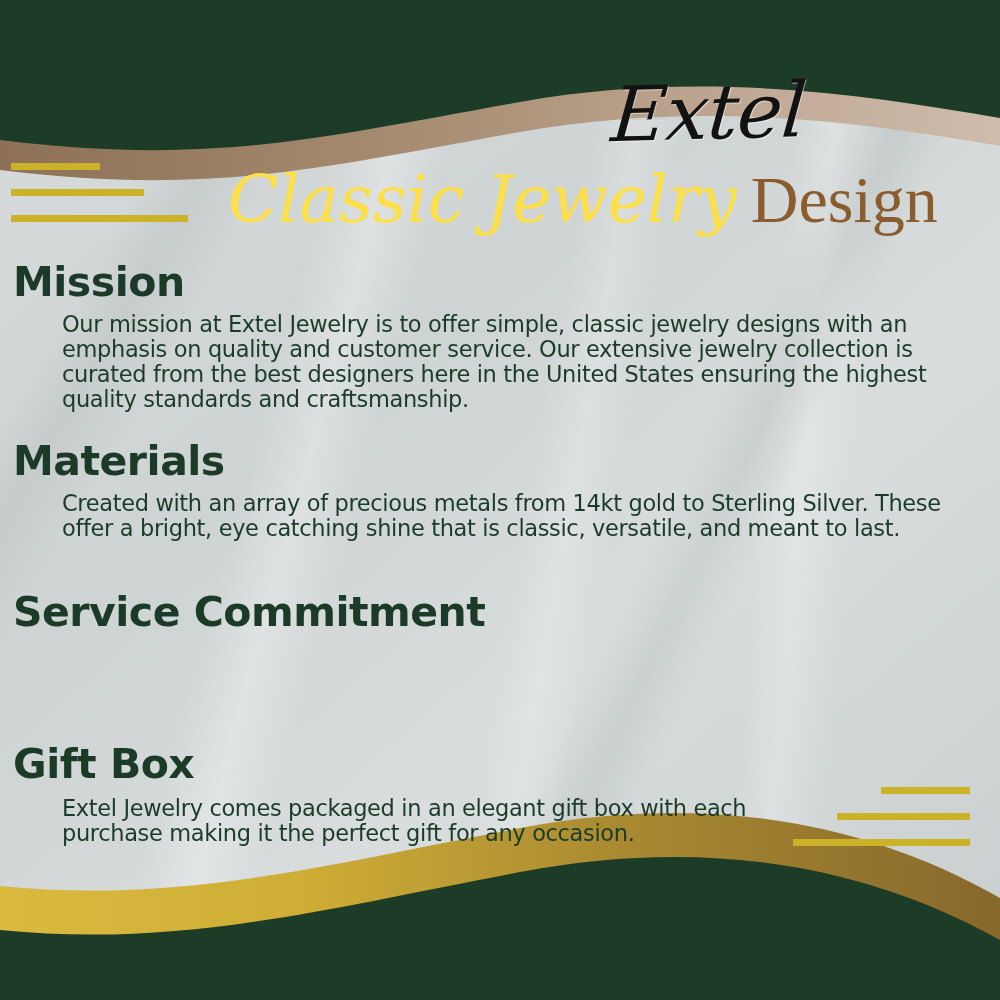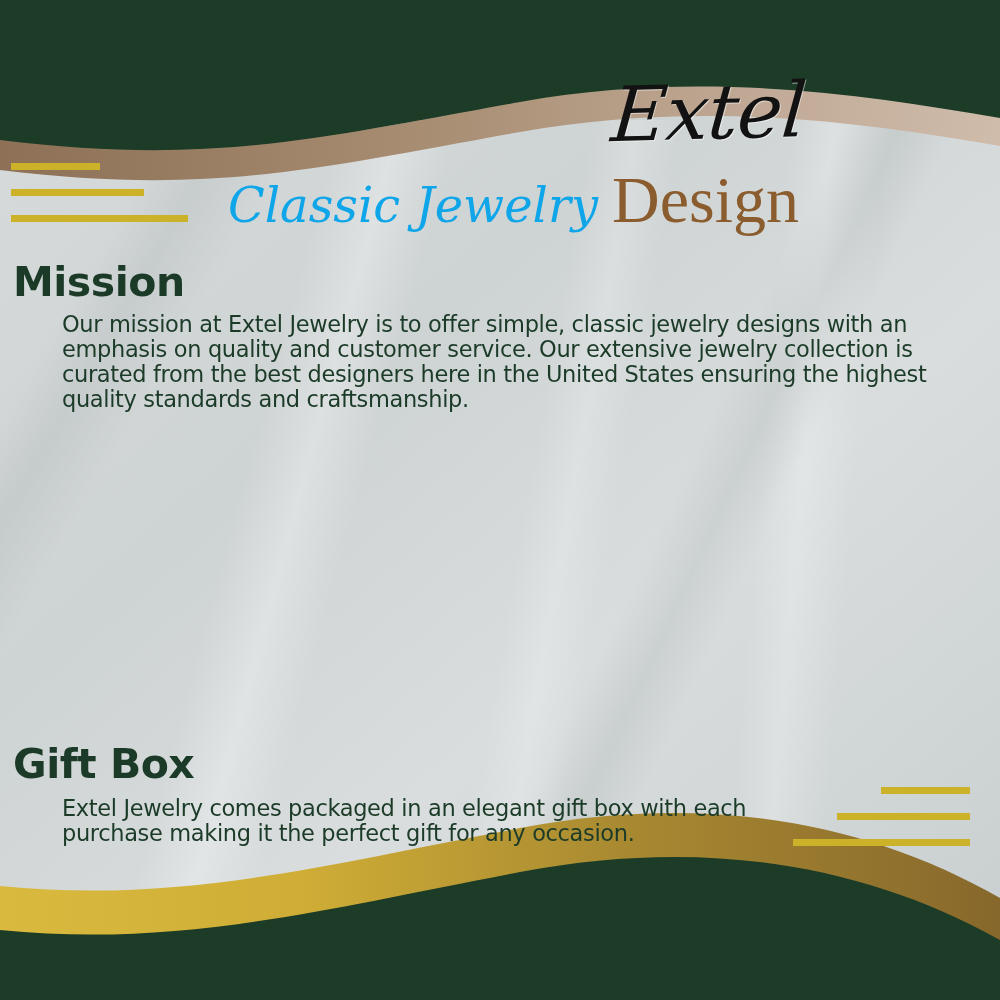--- a/index.html
+++ b/index.html
@@ -66,23 +66,23 @@
 
   
   .headline {
     position:absolute; left:228px; top:160px;
     width:760px; height:80px;
     white-space:nowrap;
   }
   .headline .part-classic {
     font-family:"DejaVu Serif", serif;
     font-style:italic;
-    font-size:48px;
+    font-size:66px;
     line-height:80px;
-    color:#0ea5e9;
+    color:#fde047;
     letter-spacing:0px;
   }
   .headline .part-design {
     font-family:"Liberation Serif", serif;
     font-weight:400;
     font-size:66px;
     line-height:80px;
     color:#8a5c2e;
     margin-left:14px;
   }
@@ -168,22 +168,27 @@
 
     <div class="headline">
       <span class="part-classic">Classic Jewelry</span><span class="part-design">Design</span>
     </div>
 
     <div class="section" id="sec-mission">
       <h2>Mission</h2>
       <p>Our mission at Extel Jewelry is to offer simple, classic jewelry designs with an emphasis on quality and customer service. Our extensive jewelry collection is curated from the best designers here in the United States ensuring the highest quality standards and craftsmanship.</p>
     </div>
 
+    <div class="section" id="sec-materials">
+      <h2>Materials</h2>
+      <p>Created with an array of precious metals from 14kt gold to Sterling Silver. These offer a bright, eye catching shine that is classic, versatile, and meant to last.</p>
+    </div>
 
     <div class="section" id="sec-service">
+      <h2>Service Commitment</h2>
     </div>
 
     <div class="section" id="sec-giftbox">
       <h2>Gift Box</h2>
       <p>Extel Jewelry comes packaged in an elegant gift box with each purchase making it the perfect gift for any occasion.</p>
     </div>
 
     <div class="rules bottom-right">
       <div class="rule" style="width:89px;"></div>
       <div class="rule" style="width:133px;"></div>

